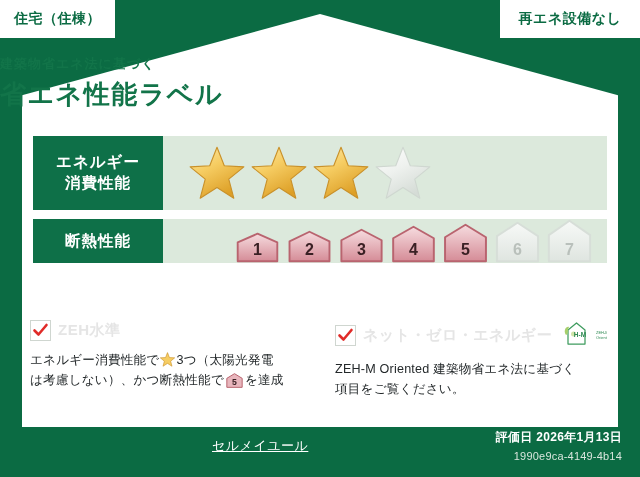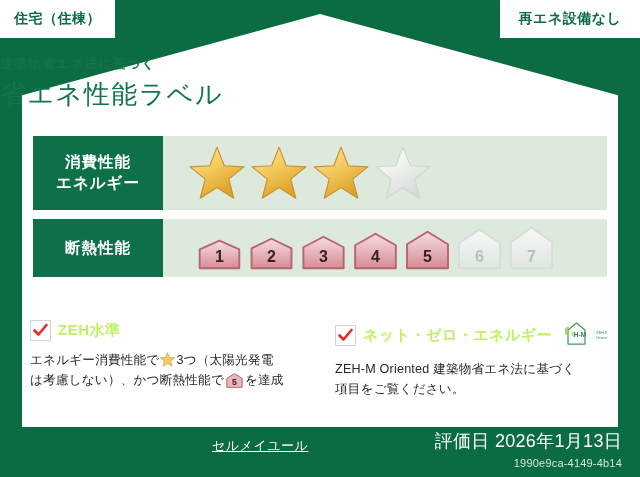--- a/index.html
+++ b/index.html
@@ -32,31 +32,31 @@
   }
   .corner-tag.left{left:0;width:115px;}
   .corner-tag.right{right:0;width:140px;}
 
   
   .title-wrap{
     position:absolute;left:0;right:0;top:56px;text-align:left;
     color:#127449;
   }
   .title-sub{font-size:13px;font-weight:bold;letter-spacing:1px;line-height:1.2;}
-  .title-main{font-size:26px;font-weight:normal;letter-spacing:1.5px;margin-top:7px;line-height:1.2;}
+  .title-main{font-size:26px;font-weight:bold;letter-spacing:1.5px;margin-top:7px;line-height:1.2;}
 
   
   .rows{
     position:absolute;left:33px;top:136px;width:574px;
   }
   .perf-row{
     display:flex;align-items:stretch;height:74px;margin-bottom:9px;
     background:#dce9dc;
   }
-  .perf-row.insul{height:58px;background:#dce9dc;}
+  .perf-row.insul{height:44px;background:#dce9dc;gap:38px;}
   .row-label{
     width:130px;flex:none;background:#0e7048;color:#fff;
     display:flex;flex-direction:column;align-items:center;justify-content:center;
     font-weight:bold;font-size:15.5px;letter-spacing:1px;line-height:1.35;
   }
   .row-value{flex:1;display:flex;align-items:center;padding-left:26px;}
 
   
   .stars{display:flex;align-items:center;gap:6px;}
   .star{width:56px;height:54px;display:block;}
@@ -82,21 +82,21 @@
   .info-col.right{padding-left:8px;}
   .info-head{
     display:flex;align-items:center;gap:7px;margin-bottom:9px;
   }
   .checkbox{
     width:19px;height:19px;flex:none;border:1px solid #cfd6d0;background:#fff;
     position:relative;
   }
   .checkbox svg{position:absolute;left:1px;top:1px;}
   .info-title{
-    font-size:15px;font-weight:bold;color:#bef264;letter-spacing:.5px;
+    font-size:15px;font-weight:bold;color:#e5e5e5;letter-spacing:.5px;
     white-space:nowrap;
   }
   .zehm-logo{flex:none;margin-left:2px;}
   .info-body{
     font-size:12.6px;color:#23282a;line-height:1.62;
     letter-spacing:.2px;
   }
   .inline-star{display:inline-block;vertical-align:-3px;margin:0 1px;}
   .inline-badge{display:inline-block;vertical-align:-4px;margin:0 2px;}
 
@@ -113,21 +113,21 @@
   .bels-en{font-size:22px;font-weight:bold;margin-left:8px;letter-spacing:.5px;}
   .bels-en .b1{color:#0e7048;}
   .bels-en .b2{color:#7ab648;}
   .bels-owner{
     position:absolute;left:212px;top:13px;
     color:#ffffff;font-size:13px;letter-spacing:.5px;text-decoration:underline;
   }
   .footer-right{
     position:absolute;right:18px;top:5px;text-align:right;color:#ffffff;
   }
-  .eval-date{font-size:18px;font-weight:normal;letter-spacing:.3px;}
+  .eval-date{font-size:12px;font-weight:bold;letter-spacing:.3px;}
   .eval-id{font-size:11px;margin-top:4px;color:#d8e6dd;letter-spacing:.2px;}
   .footer-divider{
     position:absolute;left:22px;right:22px;top:0;height:3px;background:#ffffff;
   }
 </style>
 </head>
 <body>
 
 <div id="label-root">
 
@@ -142,22 +142,22 @@
 
   <div class="title-wrap">
     <div class="title-sub">建築物省エネ法に基づく</div>
     <div class="title-main">省エネ性能ラベル</div>
   </div>
 
   <div class="rows">
 
     <div class="perf-row">
       <div class="row-label">
+        <div>エネルギー</div>
         <div>消費性能</div>
-        <div>エネルギー</div>
       </div>
       <div class="row-value">
         <div class="stars">
           <svg class="star" viewBox="0 0 100 96">
             <defs>
                 <linearGradient id="g1" x1="0" y1="0" x2="0.55" y2="1">
               <stop offset="0" stop-color="#fde9a8"></stop>
                   <stop offset="0.45" stop-color="#f6cd63"></stop>
                   <stop offset="1" stop-color="#dd9f26"></stop>
             </linearGradient>

